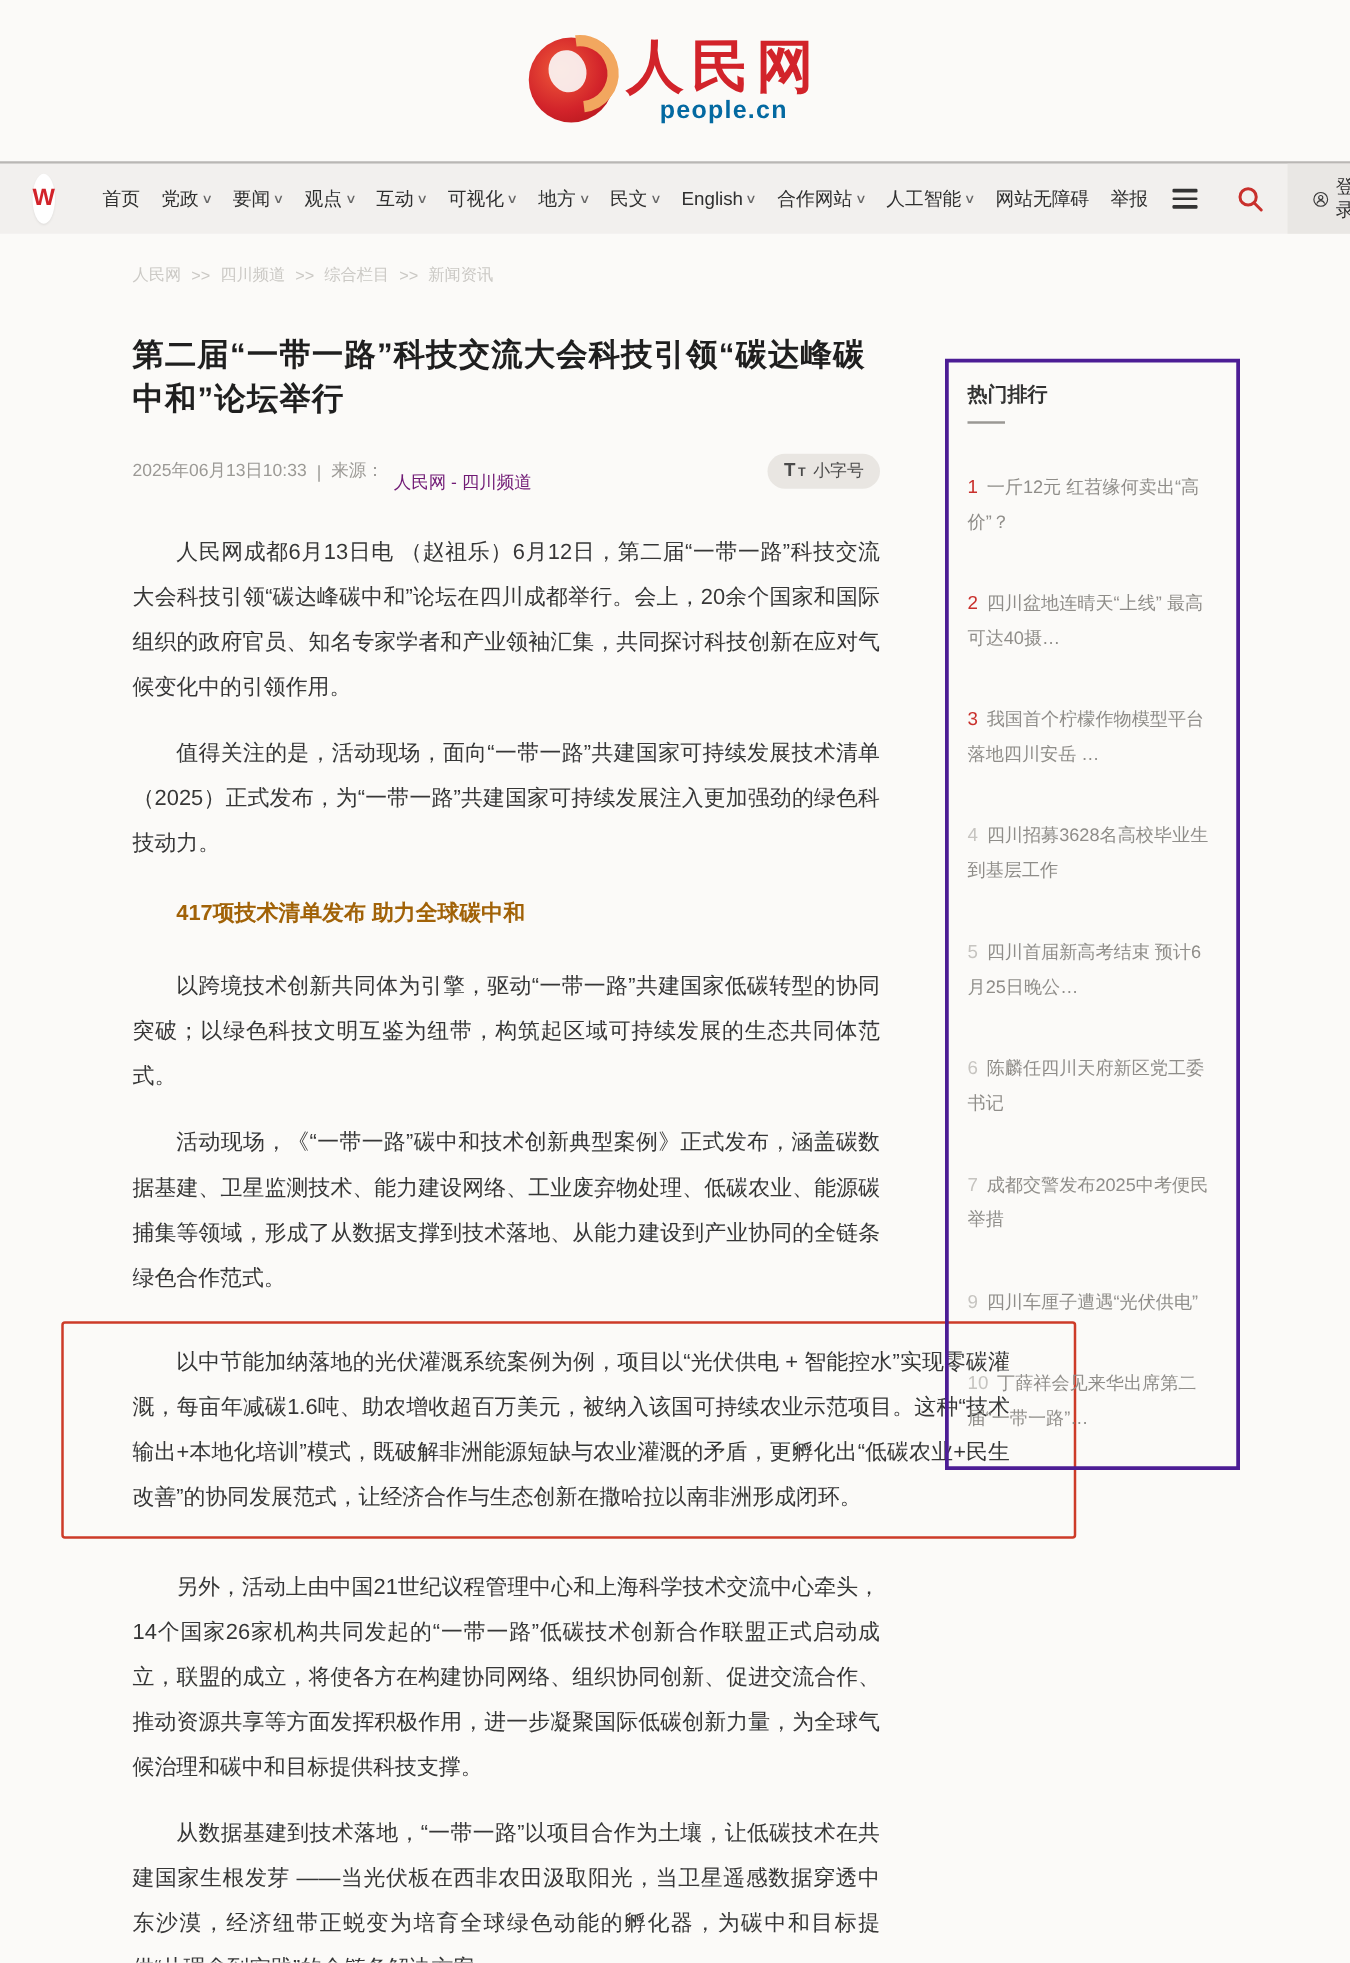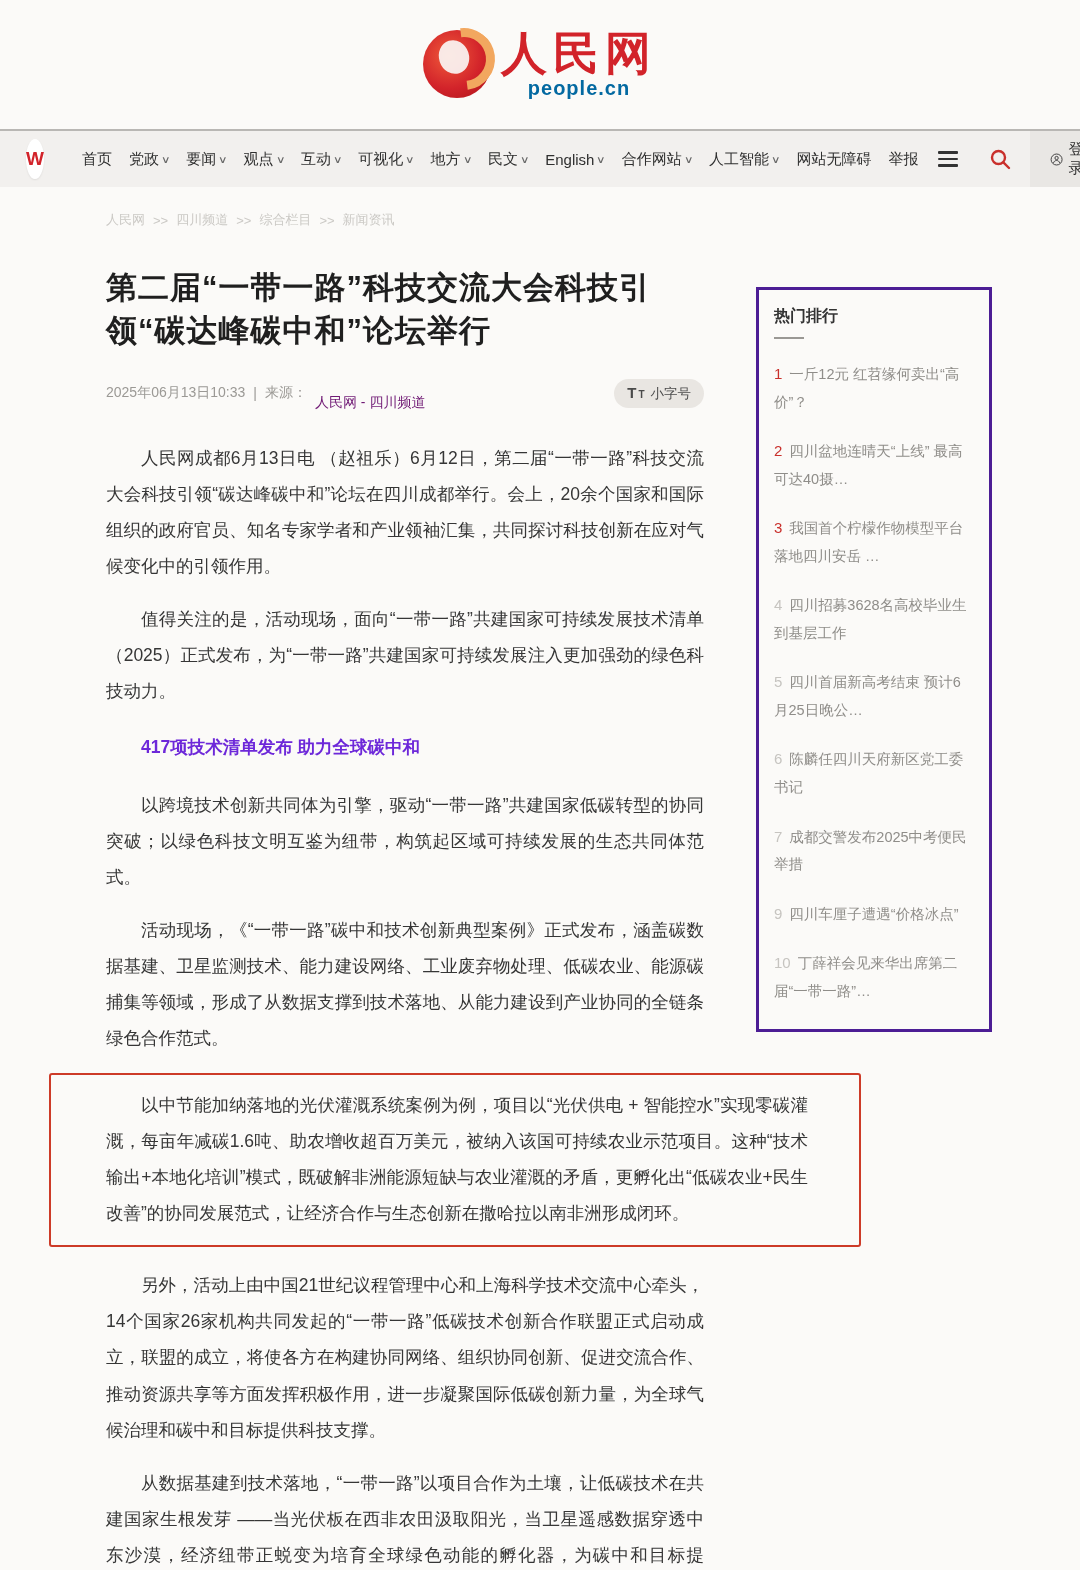--- a/index.html
+++ b/index.html
@@ -69,60 +69,60 @@
     padding: 24px 0 0 106px; font-size: 13px; color: #cbc9c5;
     display: flex; gap: 8px; align-items: center;
   }
   .breadcrumb .crumb { cursor: pointer; }
 
   
   .main { display: flex; padding: 38px 0 0 106px; }
   .article { width: 598px; }
 
   .article-title {
-    font-size: 31px; line-height: 1.38; color: #1f1f1f;
+    font-size: 25px; line-height: 1.38; color: #1f1f1f;
     font-weight: 600; letter-spacing: 1px;
   }
   .meta-row {
     margin-top: 22px; display: flex; justify-content: space-between; align-items: center;
     font-size: 14px; color: #9b9995;
   }
   .meta-left { display: flex; gap: 8px; align-items: center; }
   .meta-source { color: #701a75; cursor: pointer; margin-top: 19px; }
   .font-pill {
     background: #e9e6e2; border-radius: 15px; padding: 5px 13px;
     display: flex; align-items: baseline; gap: 6px; cursor: pointer; color: #4a4a4a;
   }
   .font-t-big { font-weight: 700; font-size: 15px; }
   .font-t-small { font-weight: 700; font-size: 10px; margin-left: -4px; }
   .font-pill-label { font-size: 13.5px; }
 
   .article-body { margin-top: 28px; font-size: 17.5px; color: #363636; }
   .article-body p { text-indent: 2em; line-height: 2.06; text-align: justify; margin-bottom: 17px; }
   .subheading {
-    text-indent: 2em; font-weight: 700; font-size: 17.5px; color: #6d28d9;
+    text-indent: 2em; font-weight: 700; font-size: 17.5px; color: #a16207;
     margin: 26px 0 28px;
   }
   .highlight-box {
     border: 2px solid #cd3b28; border-radius: 3px;
     margin: 4px 0 20px -57px;
     padding: 12px 51px 4px 55px;
     width: 812px;
   }
   .highlight-box p { margin-bottom: 10px; }
 
   
   .sidebar {
     width: 236px; margin-left: 52px; margin-top: 20px;
     border: 3px solid #4c1d95; padding: 16px 15px 24px;
     align-self: flex-start;
   }
   .sidebar-title { font-size: 16px; font-weight: 700; color: #333; }
   .sidebar-title-underline { width: 30px; height: 2px; background: #9a9894; margin-top: 10px; }
-  .rank-item { margin-top: 21px; font-size: 14.5px; line-height: 1.9; color: #8f8d89; cursor: pointer; }
+  .rank-item { margin-top: 37px; font-size: 14.5px; line-height: 1.9; color: #8f8d89; cursor: pointer; }
   .rank-num { font-size: 15px; margin-right: 7px; color: #c6c4c0; font-weight: 400; }
   .rank-item.top .rank-num { color: #c9302c; }
 </style>
 </head>
 <body>
 
 <div class="site-header">
   <div class="logo">
     <div class="logo-mark"></div>
     <div class="logo-text">
@@ -232,19 +232,19 @@
     <div class="rank-item">
       <span class="rank-num">5</span><span>四川首届新高考结束 预计6月25日晚公…</span>
     </div>
     <div class="rank-item">
       <span class="rank-num">6</span><span>陈麟任四川天府新区党工委书记</span>
     </div>
     <div class="rank-item">
       <span class="rank-num">7</span><span>成都交警发布2025中考便民举措</span>
     </div>
     <div class="rank-item">
-      <span class="rank-num">9</span><span>四川车厘子遭遇“价格冰点”</span>
+      <span class="rank-num">9</span><span>四川车厘子遭遇“光伏供电”</span>
     </div>
     <div class="rank-item">
       <span class="rank-num">10</span><span>丁薛祥会见来华出席第二届“一带一路”…</span>
     </div>
   </div>
 </div>
 
 </body></html>

